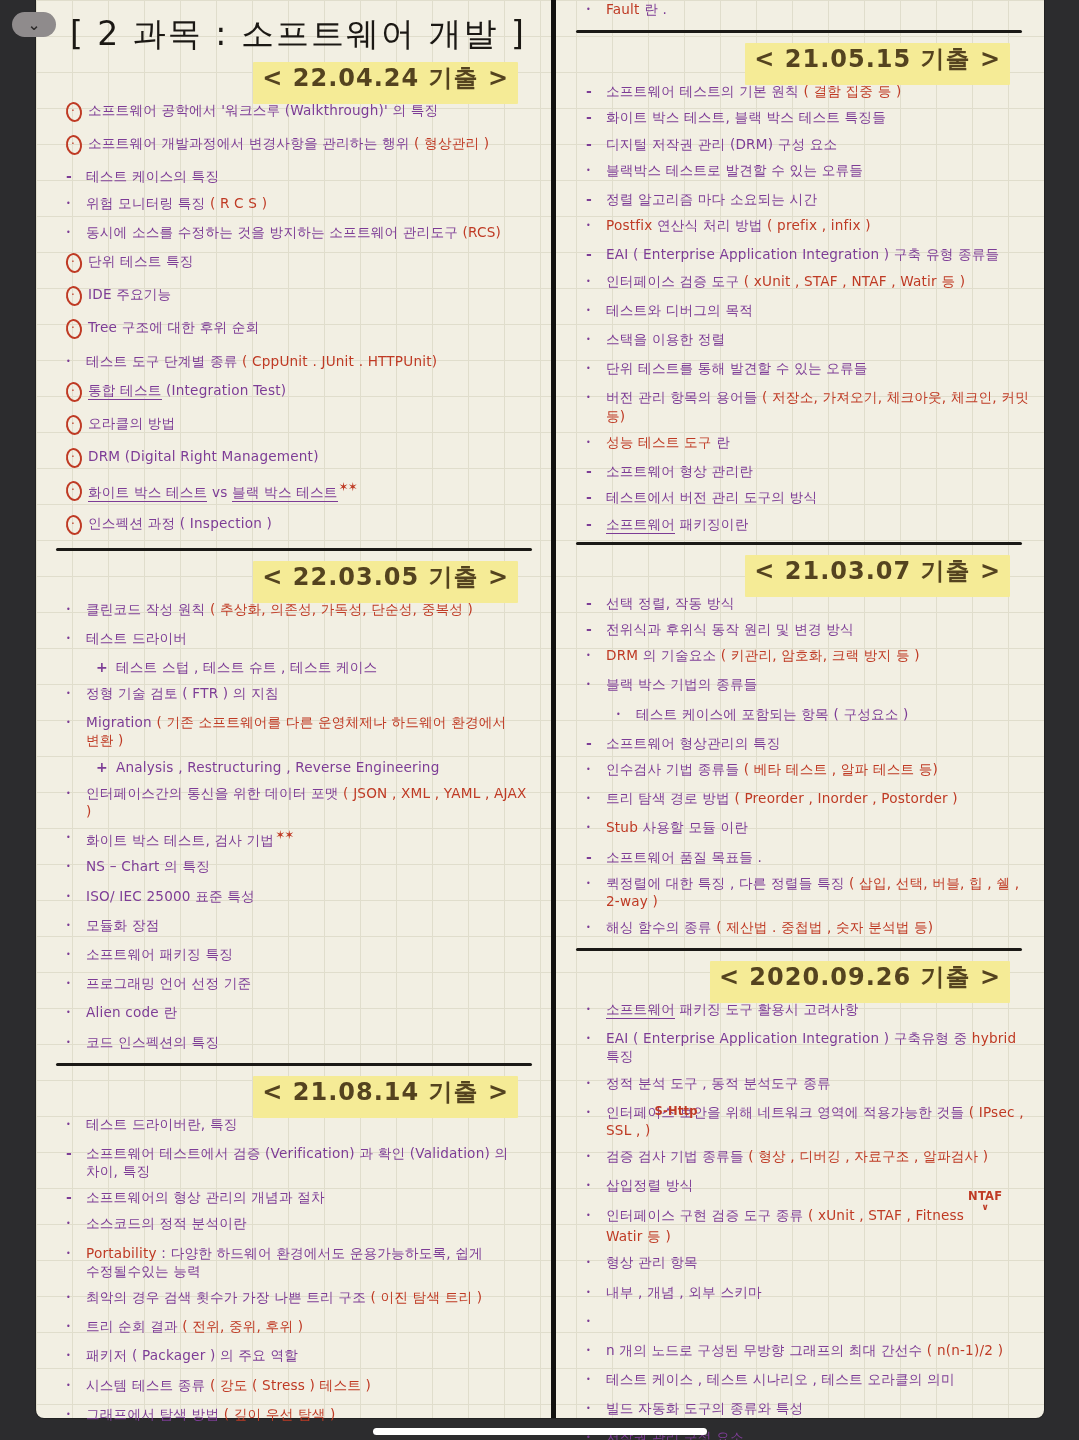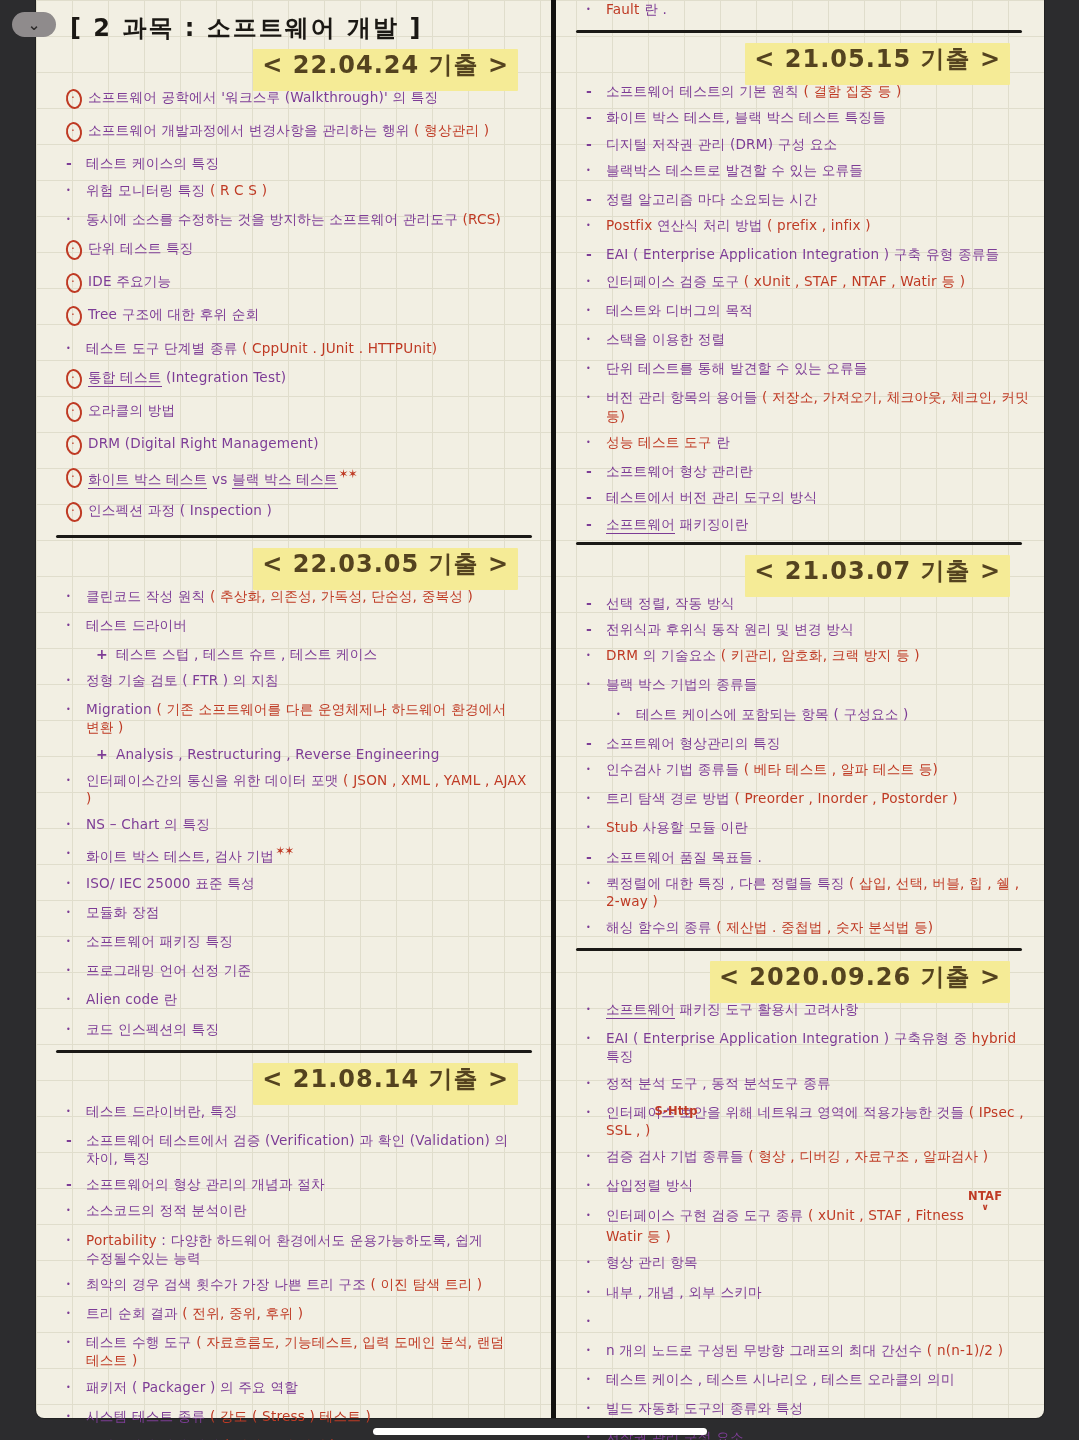--- a/index.html
+++ b/index.html
@@ -29,21 +29,21 @@
   .home-indicator{
     position:absolute;left:50%;transform:translateX(-50%);bottom:5px;width:334px;height:7px;
     border-radius:4px;background:#fff;z-index:5;
   }
 
   .col{position:absolute;top:0;}
   .col-0{left:56px;width:478px;}
   .col-1{left:576px;width:460px;}
 
   .title{
-    color:var(--black);font-size:24px;font-weight:700;letter-spacing:2px;
+    color:var(--black);font-size:33px;font-weight:400;letter-spacing:2px;
     padding:12px 0 2px 14px;white-space:nowrap;
   }
   .header-row{text-align:right;padding:3px 26px 7px 0;}
   .col-0 .header-row{padding-right:16px;}
   .header-hl{
     background:var(--hl);color:var(--hdr);font-size:24px;font-weight:600;
     padding:2px 9px 12px;border-radius:1px;letter-spacing:1px;white-space:nowrap;
   }
   .divider{height:3px;background:var(--div);border-radius:2px;margin:9px 2px 7px 0;}
   .col-1 .divider{margin-right:14px;}
@@ -169,25 +169,25 @@
     <div class="row ind">
       <span class="bullet b-plus"></span>
       <span class="txt"><span class="c-i">Analysis ,   Restructuring ,  Reverse  Engineering</span></span>
     </div>
     <div class="row">
       <span class="bullet b-dot"></span>
       <span class="txt"><span class="c-i">인터페이스간의  통신을  위한  데이터  포맷  </span><span class="c-r">( JSON , XML ,  YAML , AJAX )</span></span>
     </div>
     <div class="row">
       <span class="bullet b-dot"></span>
+      <span class="txt"><span class="c-i">화이트  박스 테스트,  검사 기법</span><span class="stars">✶✶</span></span>
+    </div>
+    <div class="row">
+      <span class="bullet b-dot"></span>
       <span class="txt"><span class="c-i">NS – Chart 의  특징</span></span>
-    </div>
-    <div class="row">
-      <span class="bullet b-dot"></span>
-      <span class="txt"><span class="c-i">화이트  박스 테스트,  검사 기법</span><span class="stars">✶✶</span></span>
     </div>
     <div class="row">
       <span class="bullet b-dot"></span>
       <span class="txt"><span class="c-i">ISO/ IEC 25000   표준  특성</span></span>
     </div>
     <div class="row">
       <span class="bullet b-dot"></span>
       <span class="txt"><span class="c-i">모듈화  장점</span></span>
     </div>
     <div class="row">
@@ -228,24 +228,20 @@
       <span class="bullet b-dot"></span>
       <span class="txt"><span class="c-r">Portability</span><span class="c-i">  :  다양한  하드웨어  환경에서도  운용가능하도록,  쉽게  수정될수있는 능력</span></span>
     </div>
     <div class="row">
       <span class="bullet b-dot"></span>
       <span class="txt"><span class="c-i">최악의  경우  검색  횟수가  가장  나쁜  트리 구조   </span><span class="c-r">( 이진 탐색  트리 )</span></span>
     </div>
     <div class="row">
       <span class="bullet b-dot"></span>
       <span class="txt"><span class="c-i">트리  순회  결과  </span><span class="c-r">( 전위,  중위,  후위 )</span></span>
-    </div>
-    <div class="row">
-      <span class="bullet b-dot"></span>
-      <span class="txt"><span class="c-i">테스트  수행  도구  </span><span class="c-r">( 자료흐름도,  기능테스트,  입력 도메인 분석,  랜덤 테스트 )</span></span>
     </div>
     <div class="row">
       <span class="bullet b-dot"></span>
       <span class="txt"><span class="c-i">패키저 ( Packager )  의   주요  역할</span></span>
     </div>
     <div class="row">
       <span class="bullet b-dot"></span>
       <span class="txt"><span class="c-i">시스템  테스트  종류  </span><span class="c-r">( 강도 ( Stress )  테스트 )</span></span>
     </div>
     <div class="row">

